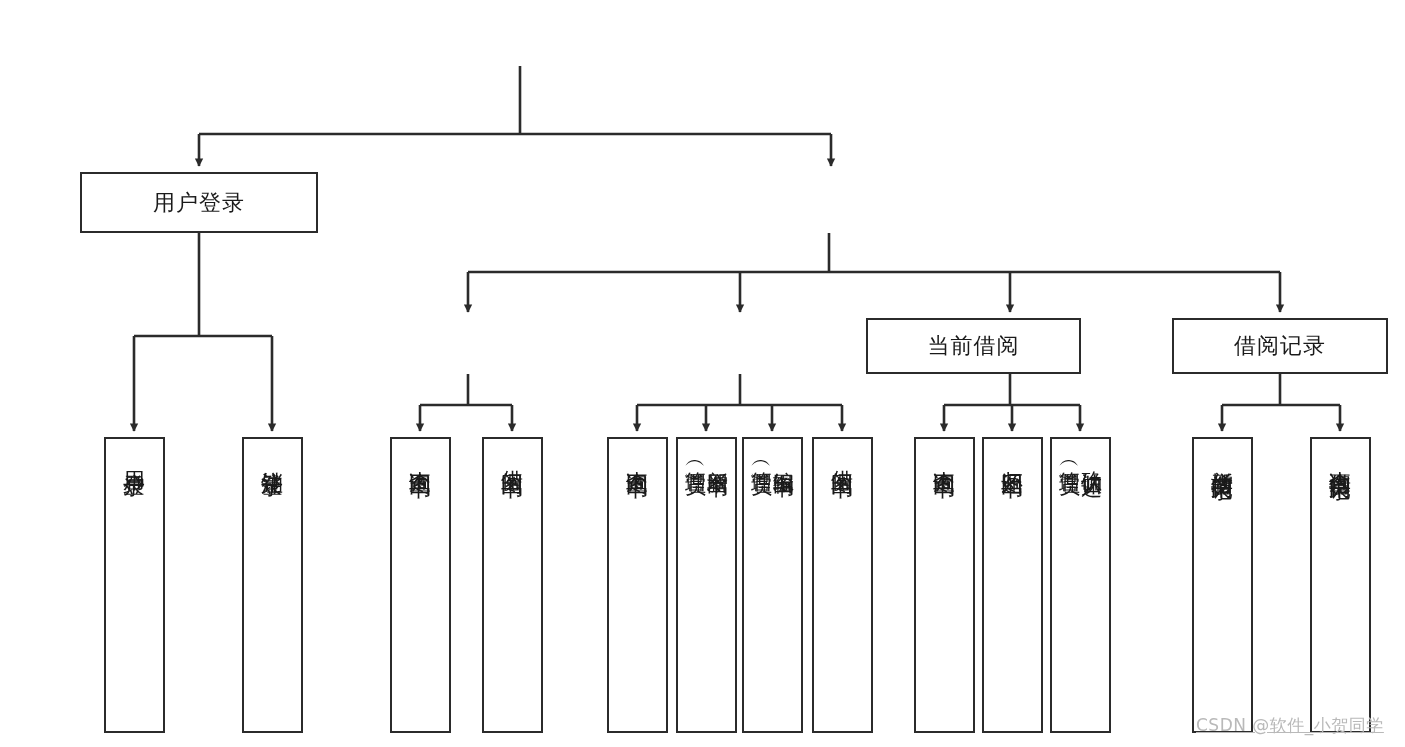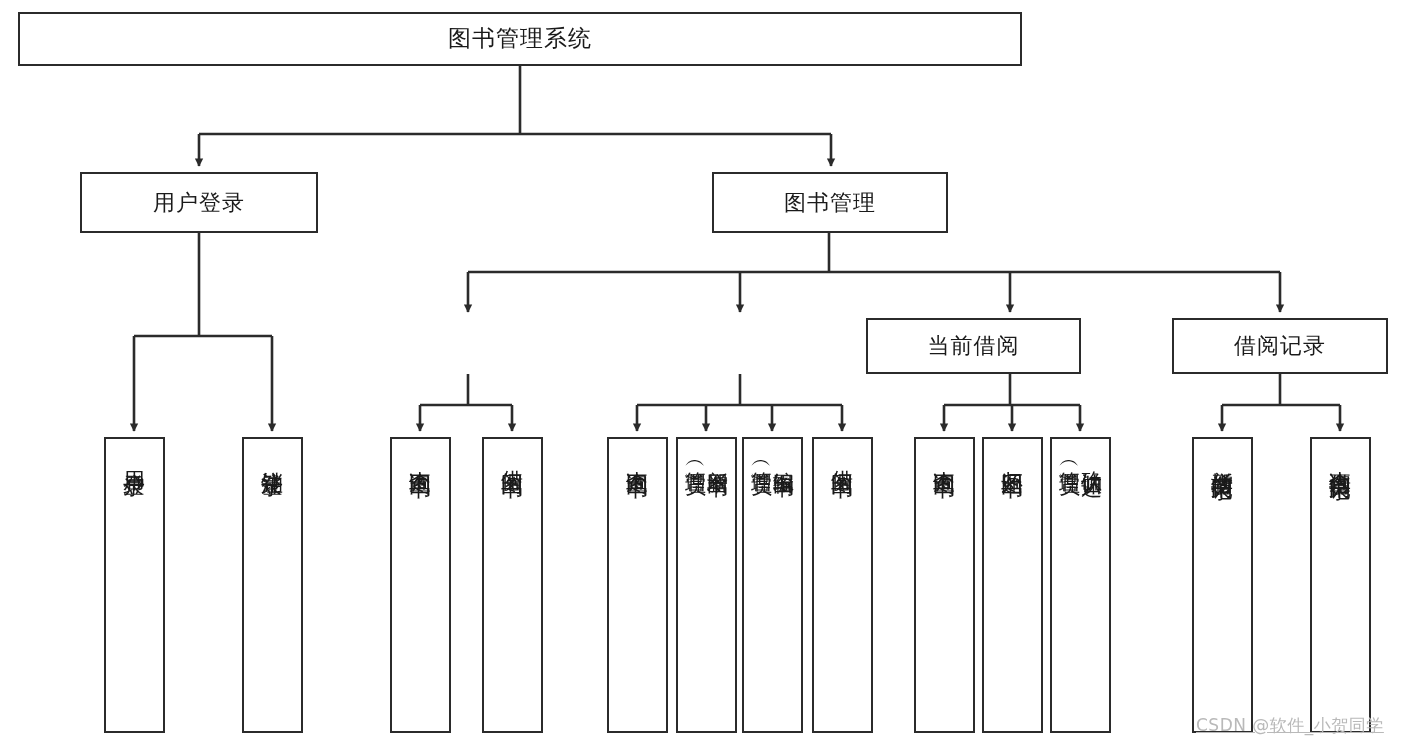--- a/index.html
+++ b/index.html
@@ -126,29 +126,23 @@
       <path d="M1012,405 L1012,431" marker-end="url(#arrowhead)"></path>
       <path d="M1080,405 L1080,431" marker-end="url(#arrowhead)"></path>
 
       <path d="M1280,374 L1280,405"></path>
       <path d="M1222,405 L1340,405"></path>
       <path d="M1222,405 L1222,431" marker-end="url(#arrowhead)"></path>
       <path d="M1340,405 L1340,431" marker-end="url(#arrowhead)"></path>
     </g>
   </svg>
 
-  <div class="node horiz root" style="left:18px; top:12px; width:1004px; height:54px;">
-    <span class="label">图书管理系统</span>
-  </div>
 
   <div class="node horiz" style="left:80px; top:172px; width:238px; height:61px;">
     <span class="label">用户登录</span>
-  </div>
-  <div class="node horiz" style="left:712px; top:172px; width:236px; height:61px;">
-    <span class="label">图书管理</span>
   </div>
 
   <div class="node horiz" style="left:866px; top:318px; width:215px; height:56px;">
     <span class="label">当前借阅</span>
   </div>
   <div class="node horiz" style="left:1172px; top:318px; width:216px; height:56px;">
     <span class="label">借阅记录</span>
   </div>
 
   <div class="node vert" style="left:104px; top:437px; width:61px; height:296px;">

